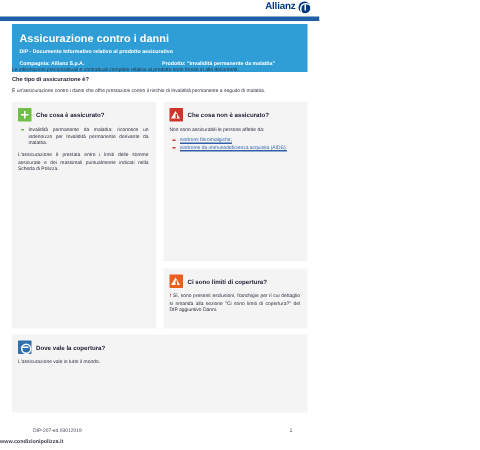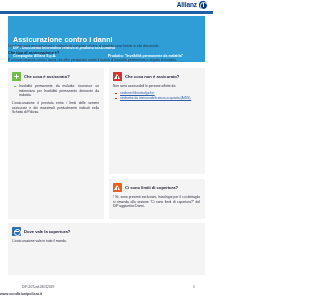--- a/index.html
+++ b/index.html
@@ -70,21 +70,21 @@
   
   .titleband {
     position: absolute;
     left: 8px; top: 16px;
     width: 197px;
     background: #2f9ed6;
     padding: 3px 5px 3px 5px;
     color: #ffffff;
   }
   .titleband h1 {
-    margin: 16px 0 2px 0;
+    margin: 2px 0 2px 0;
     font-size: 7.2px;
     font-weight: bold;
     line-height: 9px;
     letter-spacing: 0.05px;
   }
   .titleband .sub {
     font-size: 3.5px;
     font-weight: bold;
     line-height: 5px;
     margin-bottom: 2.5px;

